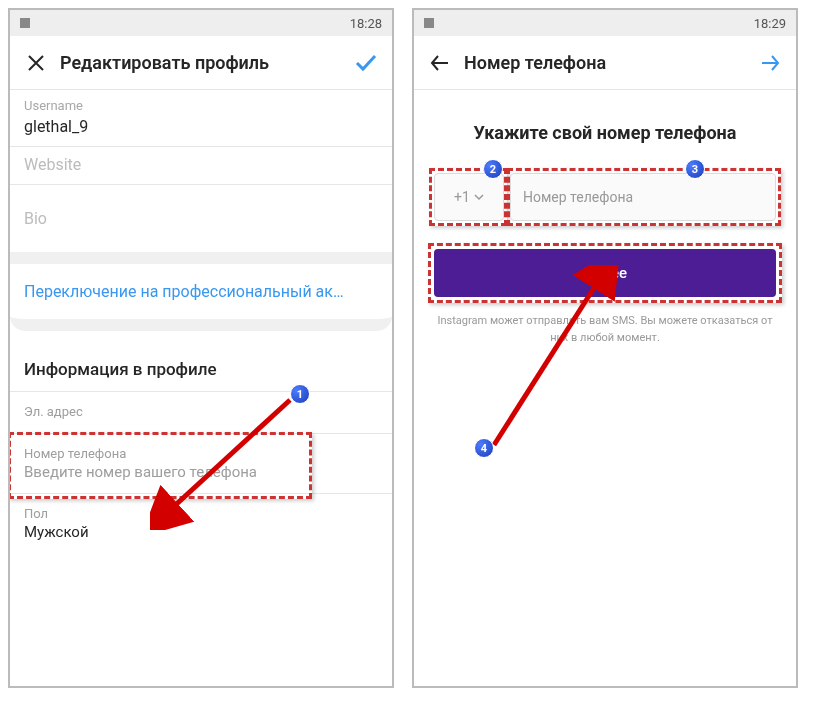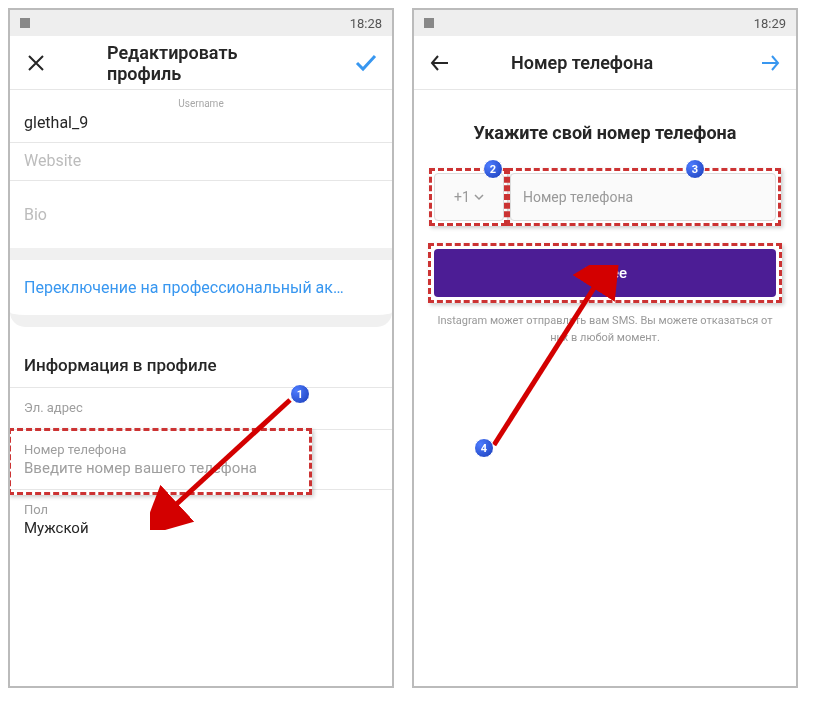--- a/index.html
+++ b/index.html
@@ -35,21 +35,20 @@
       width: 10px;
       height: 10px;
       background: #888;
     }
     .app-header {
       height: 54px;
       display: flex;
       align-items: center;
       padding: 0 12px;
       border-bottom: 1px solid #e6e6e6;
-      gap: 47px;
     }
     .app-header .icon-btn {
       width: 28px;
       height: 28px;
       display: flex;
       align-items: center;
       justify-content: center;
     }
     .app-header .title {
       flex: 1;
@@ -65,24 +64,23 @@
     }
     .field {
       padding: 8px 14px 10px 14px;
       border-bottom: 1px solid #e6e6e6;
     }
     .field.gap {
       border-bottom: 12px solid #f0f0f0;
       padding-bottom: 24px;
     }
     .field-label {
-      font-size: 10px;
+      font-size: 13px;
       color: #a8a8a8;
       margin-bottom: 4px;
-      text-align: center;
     }
     .field-value {
       font-size: 16px;
       color: #262626;
     }
     .field-placeholder {
       font-size: 16px;
       color: #bcbcbc;
     }
     .switch-link {

